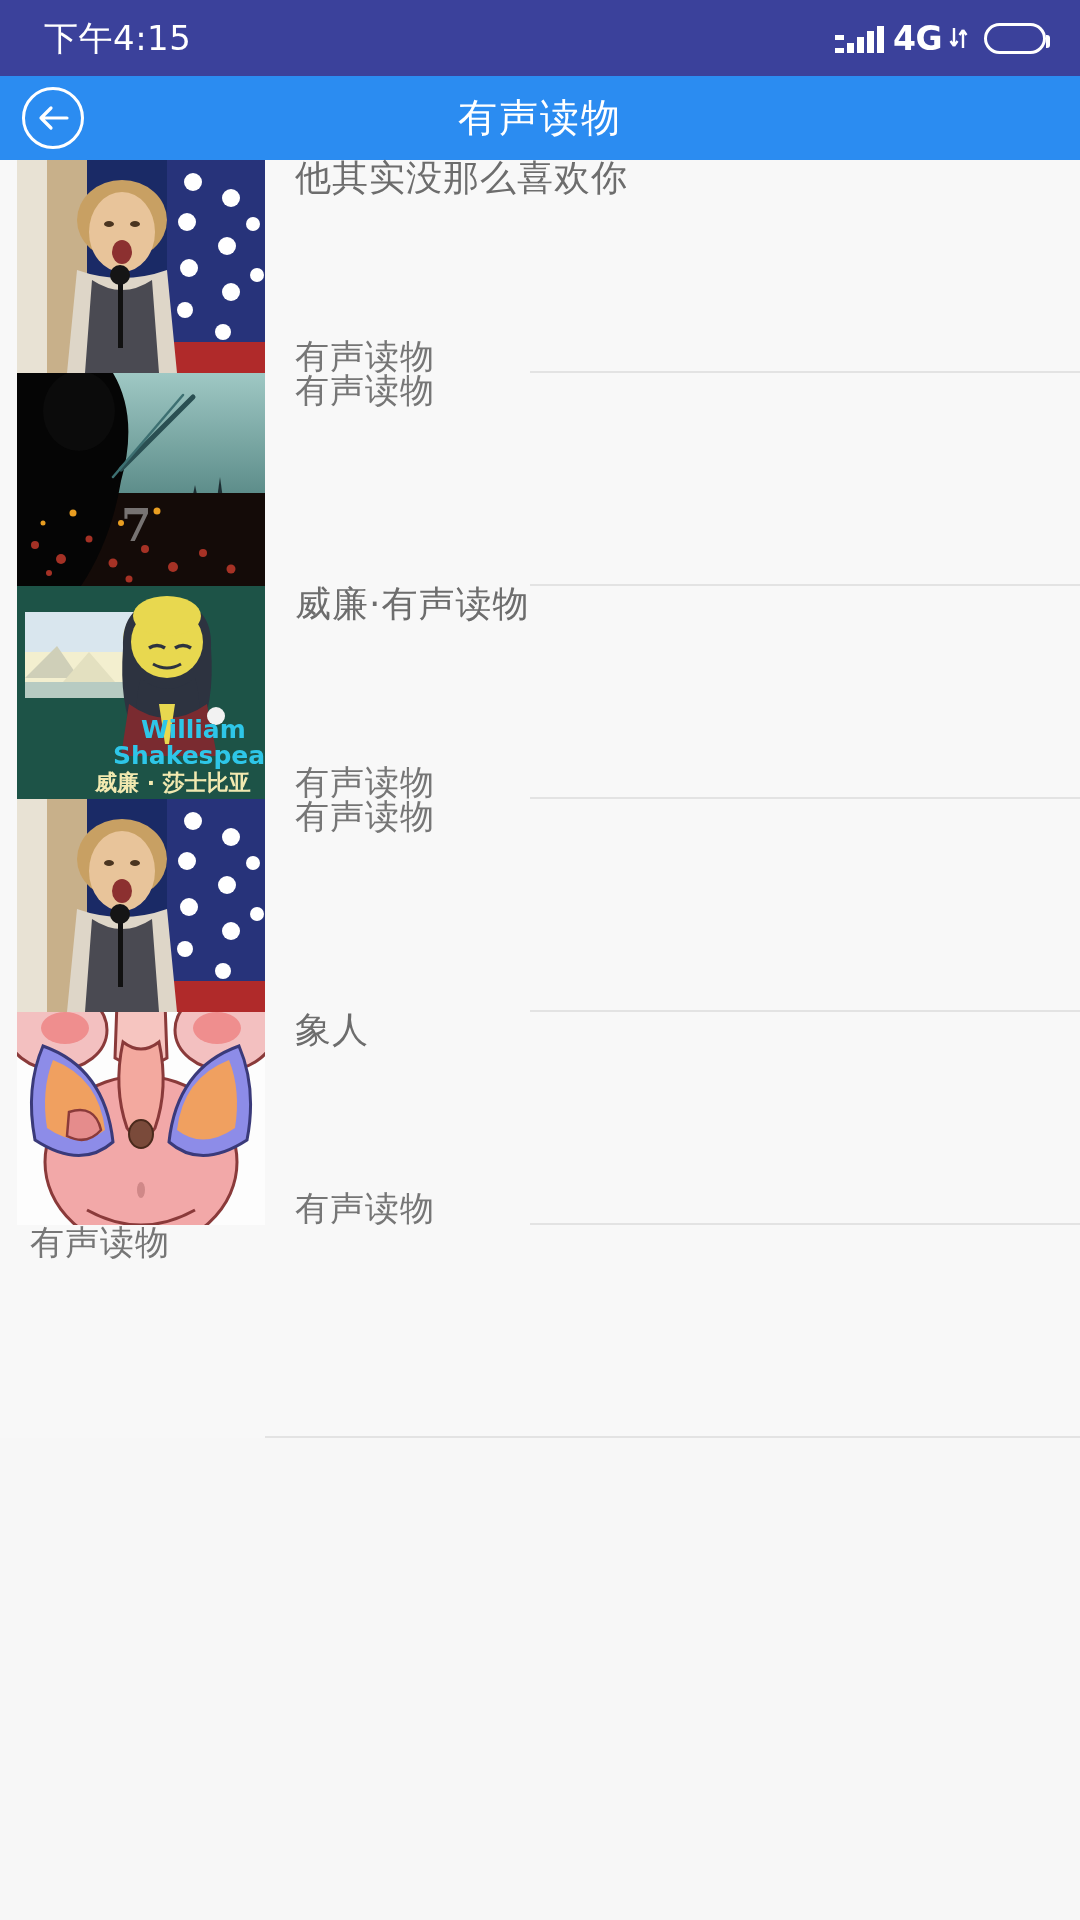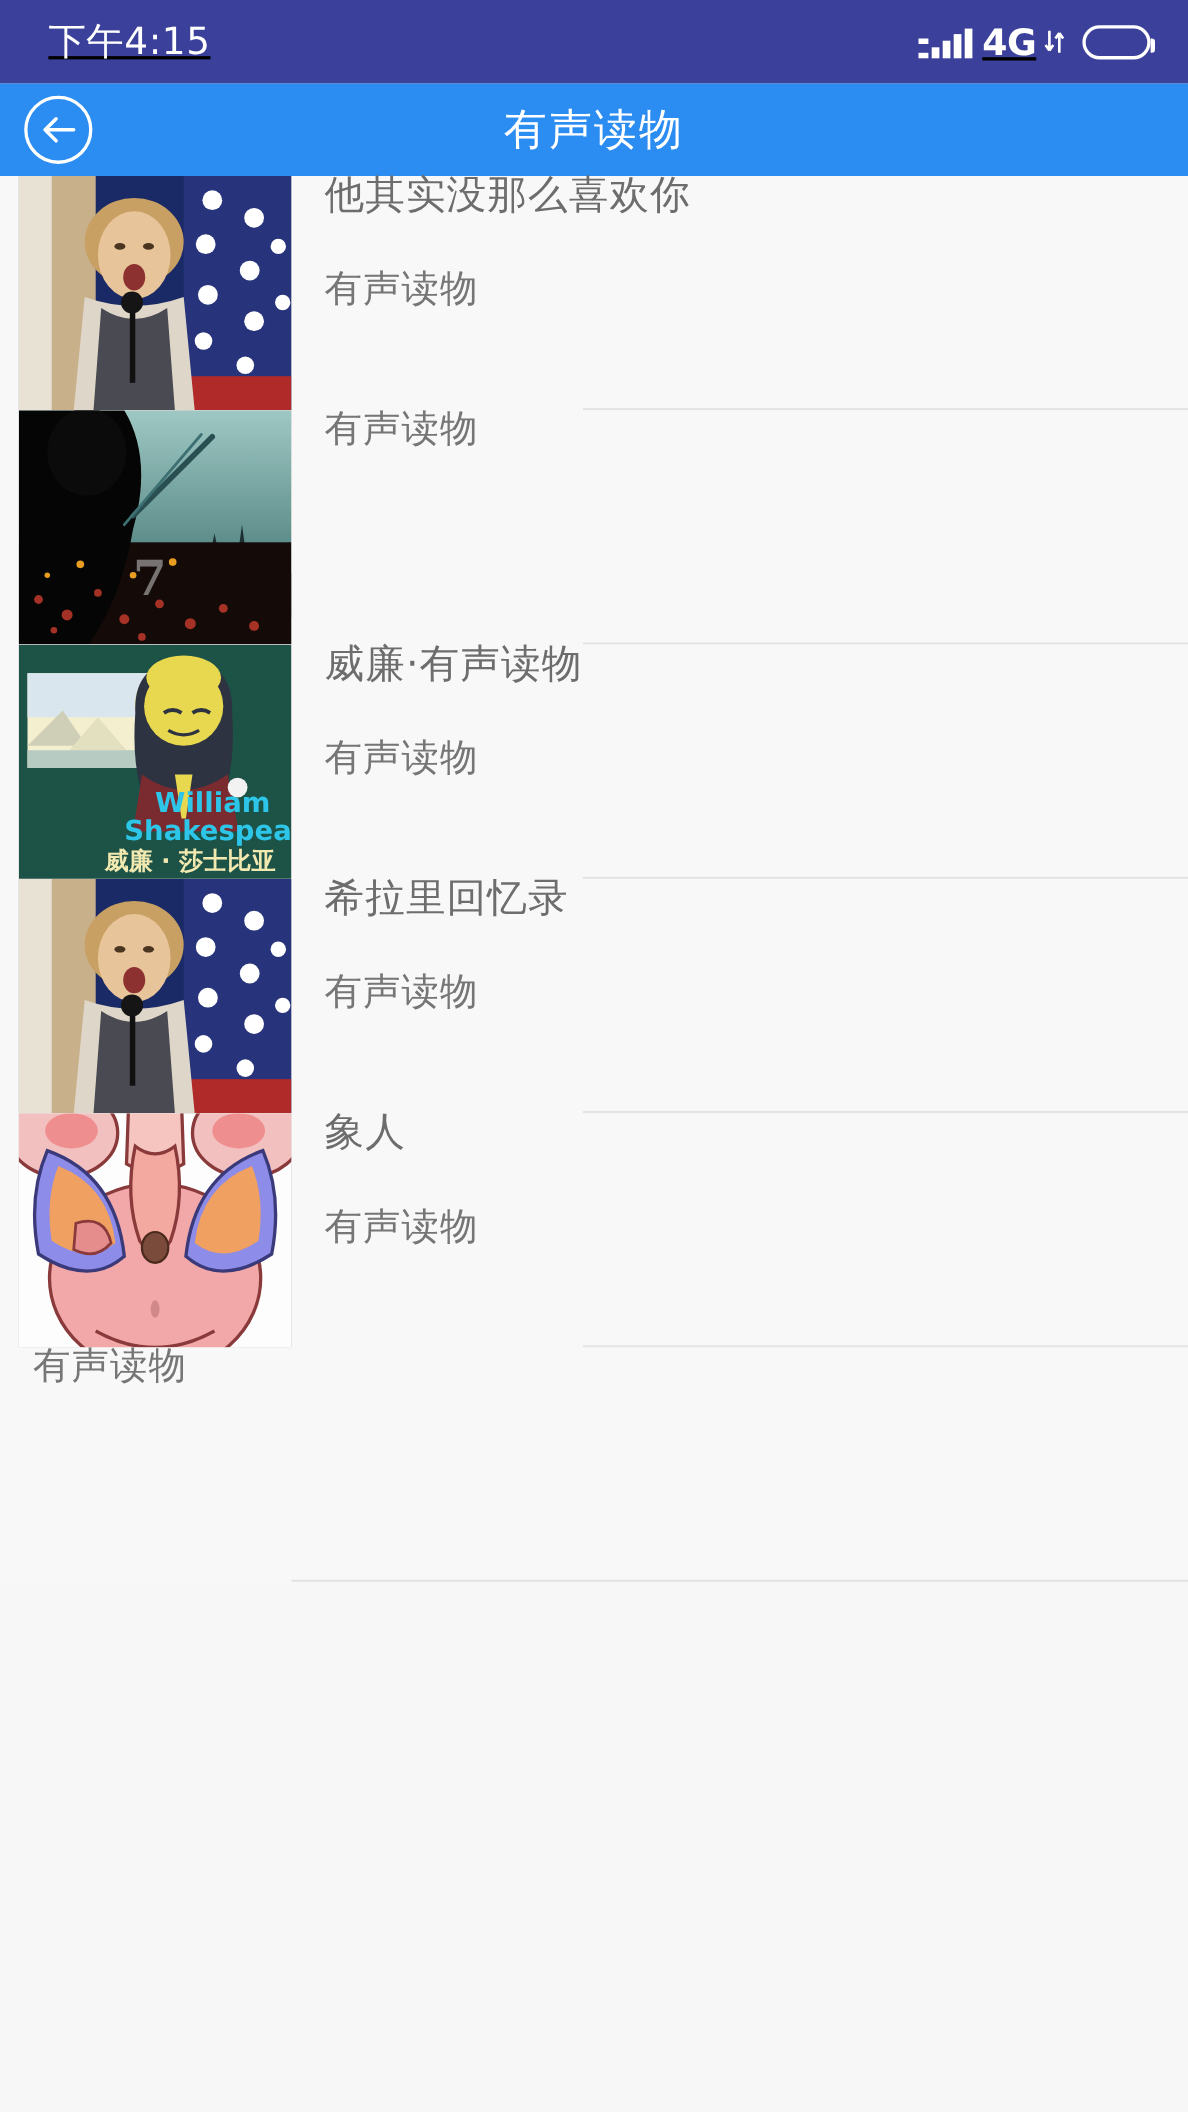--- a/index.html
+++ b/index.html
@@ -6,21 +6,21 @@
   html,body { width:1080px; height:1920px; overflow:hidden; }
   body {
     font-family:"DejaVu Sans","Liberation Sans",sans-serif;
     background:#f7f7f7;
   }
 
   
   .statusbar{
     height:76px; background:#3b419b; width:100%;
     display:flex; align-items:center; justify-content:space-between;
-    padding:0 34px 0 44px; position:relative;text-decoration:underline;
+    padding:0 34px 0 44px; position:relative;
   }
   .status-time{
     color:#ffffff; font-size:34px; letter-spacing:0.5px; font-weight:400;
     line-height:1;
   }
   .status-right{ display:flex; align-items:center; gap:9px; }
 
   
   .sig{ display:flex; align-items:flex-end; height:30px; gap:3px; }
   .sig .dash{ width:7px; background:#fff; }
@@ -70,21 +70,21 @@
   }
   .thumb-wrap{
     width:265px; min-width:265px; padding-left:17px; display:flex; align-items:center;
   }
   .thumb{
     width:248px; height:213px; overflow:hidden; position:relative;
     background:#cfcfcf;
   }
   .row-text{
     flex:1; padding-left:30px; display:flex; flex-direction:column;
-    justify-content:flex-start; gap:50px; position:relative;
+    justify-content:space-between; gap:50px; position:relative;
   }
   .row-title{
     font-size:36px; color:#6d6d6d; letter-spacing:1px; line-height:1;
   }
   .row-sub{
     font-size:34px; color:#767676; letter-spacing:1px; line-height:1;
   }
   .divider{
     position:absolute; left:265px; right:0; bottom:0; height:2px;
     background:#e3e3e3;
@@ -284,21 +284,20 @@
           <ellipse cx="118" cy="64" rx="5" ry="3" fill="#4a3520"></ellipse>
           <ellipse cx="105" cy="92" rx="10" ry="12" fill="#8c3030"></ellipse>
           <path d="M60 110 Q105 126 150 110 L160 213 L50 213 Z" fill="#ded6c8"></path>
           <path d="M75 120 Q105 140 135 120 L142 213 L68 213 Z" fill="#4a4a52"></path>
           <rect x="101" y="118" width="5" height="70" fill="#111"></rect>
           <circle cx="103" cy="115" r="10" fill="#151515"></circle>
         </svg>
       </div>
     </div>
     <div class="row-text">
-      <div class="row-title">希拉里回忆录</div>
       <div class="row-sub">有声读物</div>
       <div class="divider"></div>
     </div>
   </div>
 
   <div class="row">
     <div class="thumb-wrap">
       <div class="thumb">
         <svg class="art" viewBox="0 0 248 213" preserveAspectRatio="none">
           <rect width="248" height="213" fill="#fdfdfd"></rect>

